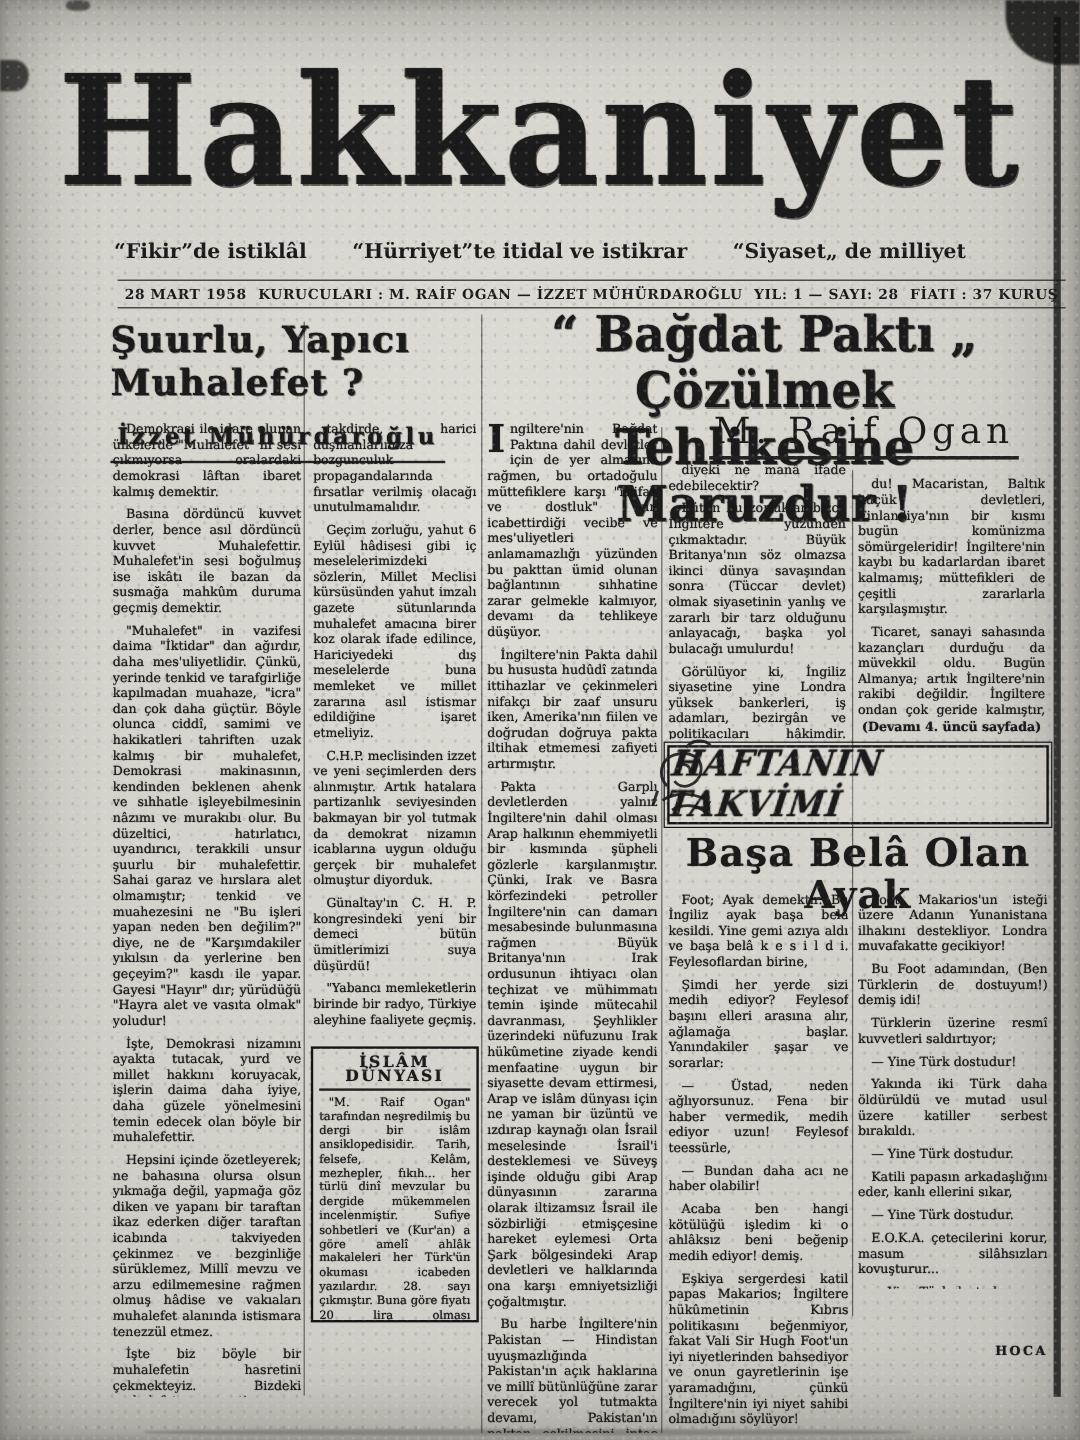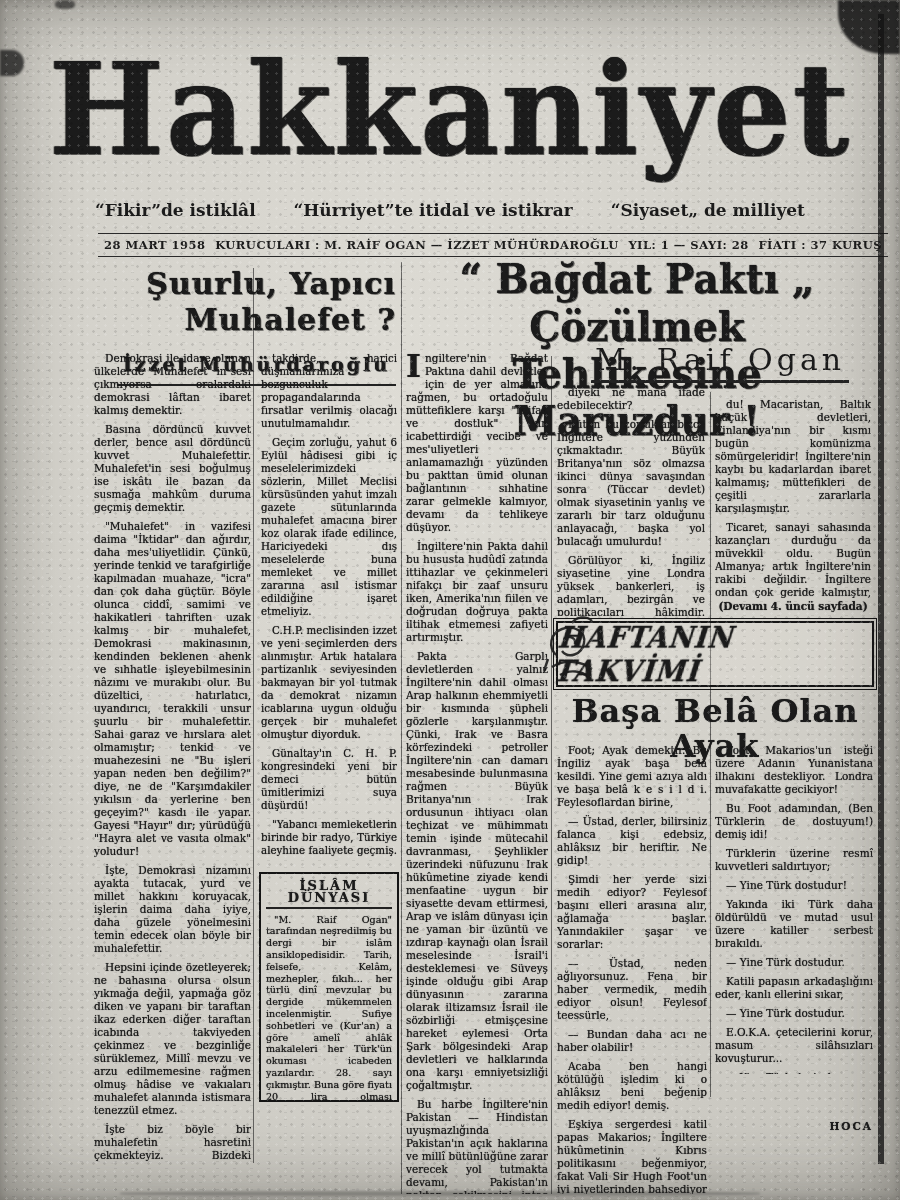--- a/index.html
+++ b/index.html
@@ -43,21 +43,21 @@
   
   .rule-v{position:absolute;width:1px;background:rgba(40,40,40,.65);}
   
   .col{
     position:absolute;overflow:hidden;text-align:justify;
     font-size:10.5px;line-height:13px;filter:blur(.22px);
   }
   .col p{margin:0 0 6px;text-indent:11px;}
   
   .headline-a{
-    position:absolute;top:266px;left:92px;width:304px;text-align:right;
+    position:absolute;top:266px;left:92px;width:304px;text-align:left;
     font-weight:bold;font-size:30px;line-height:36px;letter-spacing:1px;
     text-shadow:0 0 1px #000,1px 1px 0 rgba(0,0,0,.4);filter:blur(.35px);
   }
   .byline-a{
     display:inline-block;margin-top:8px;font-size:19px;letter-spacing:3px;
     border-bottom:2.5px solid #222;padding:0 6px 2px;
   }
   
   .headline-b{
     position:absolute;top:260px;left:398px;width:478px;text-align:center;
@@ -195,23 +195,22 @@
         <path d="M30 14 C34 8, 44 6, 50 12"></path>
         <path d="M6 50 L2 62"></path>
       </g>
     </svg>
     <span class="takvim-title ink">HAFTANIN TAKVİMİ</span>
   </div>
 
   <div class="ayak-title">Başa Belâ Olan Ayak</div>
   <div class="col ink" style="left:557px;top:744px;width:150px;height:450px;">
       <p>Foot; Ayak demektir. Bu İngiliz ayak başa belâ kesildi. Yine gemi azıya aldı ve başa belâ  k e s i l d i. Feylesoflardan birine,</p>
-      <p>— Üstad, derler, bilirsiniz falanca kişi edebsiz, ahlâksız bir heriftir. Ne gidip!</p>
       <p>Şimdi her yerde sizi medih ediyor? Feylesof başını elleri arasına alır, ağlamağa başlar. Yanındakiler şaşar ve sorarlar:</p>
-      <p>— Üstad, neden ağlıyorsunuz. Fena bir haber vermedik, medih ediyor olsun! Feylesof teessürle,</p>
+      <p>— Üstad, neden ağlıyorsunuz. Fena bir haber vermedik, medih ediyor uzun! Feylesof teessürle,</p>
       <p>— Bundan daha acı ne haber olabilir!</p>
       <p>Acaba ben hangi kötülüğü işledim ki o ahlâksız beni beğenip medih ediyor! demiş.</p>
       <p>Eşkiya sergerdesi katil papas Makarios; İngiltere hükûmetinin Kıbrıs politikasını beğenmiyor, fakat Vali Sir Hugh Foot'un iyi niyetlerinden bahsediyor ve onun gayretlerinin işe yaramadığını, çünkü İngiltere'nin iyi niyet sahibi olmadığını söylüyor!</p>
     </div>
   <div class="col ink" style="left:715px;top:744px;width:158px;height:330px;">
       <p>Foot, Makarios'un isteği üzere Adanın Yunanistana ilhakını destekliyor. Londra muvafakatte gecikiyor!</p>
       <p>Bu Foot adamından, (Ben Türklerin de dostuyum!) demiş idi!</p>
       <p>Türklerin üzerine resmî kuvvetleri saldırtıyor;</p>
       <p>— Yine Türk dostudur!</p>
       <p>Yakında iki Türk daha öldürüldü ve mutad usul üzere katiller serbest bırakıldı.</p>

